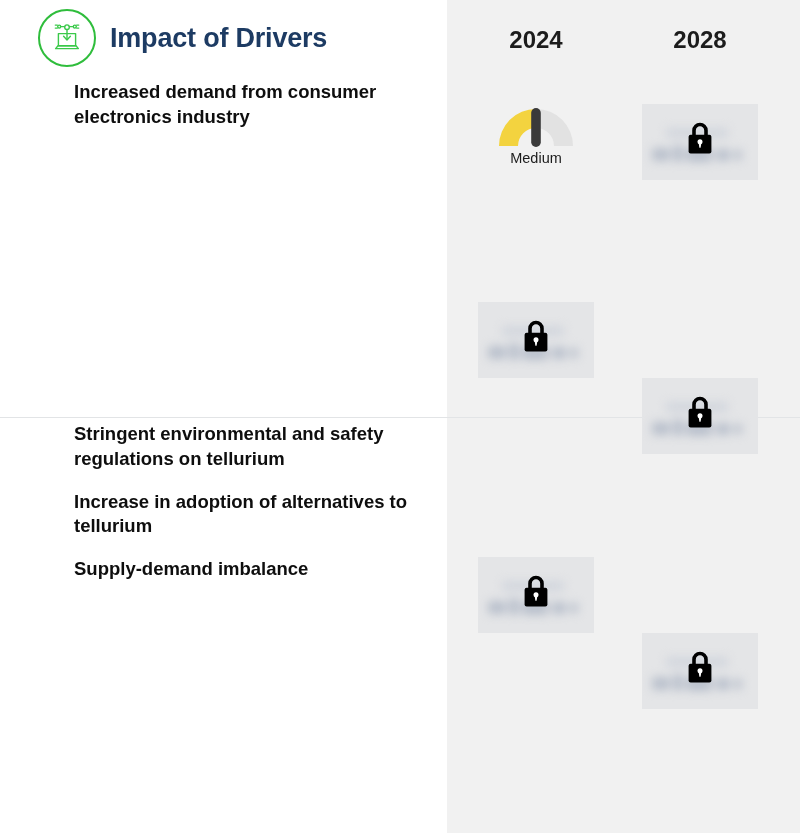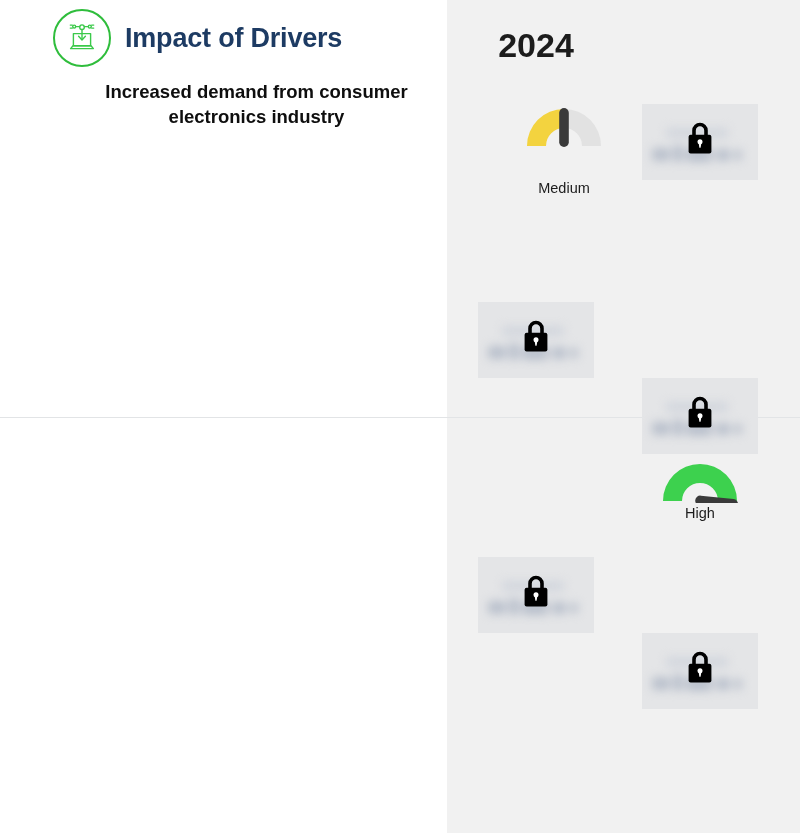--- a/index.html
+++ b/index.html
@@ -46,21 +46,21 @@
     left: 0;
     top: 0;
     width: 447px;
     height: 833px;
   }
   .section {
     position: absolute;
     left: 0;
     width: 447px;
   }
-  .section-drivers { top: 0; margin-left: 15px; }
+  .section-drivers { top: 0; }
   .section-challenges { top: 418px; }
 
   .section-header {
     display: flex;
     align-items: center;
     padding-left: 38px;
     height: 76px;
   }
   .hdr-icon-circle {
     width: 58px;
@@ -76,42 +76,41 @@
   .hdr-title {
     margin-left: 14px;
     font-size: 27px;
     font-weight: bold;
     color: #1d3b63;
     letter-spacing: -0.2px;
     white-space: nowrap;
   }
 
   .item-list {
-    padding-left: 52px;
+    padding-left: 74px;
     padding-right: 16px;
     margin-top: 4px;
-    text-align: center;
   }
   .item {
     font-size: 18.5px;
     line-height: 1.34;
     color: #0e0e0e;
     font-weight: 600;
     margin-bottom: 19px;
     max-width: 382px;
   }
   .section-challenges .item { margin-bottom: 18px; }
 
   
   .col-head {
     position: absolute;
     top: 26px;
     width: 116px;
     text-align: center;
-    font-size: 34px;
+    font-size: 24px;
     font-weight: bold;
     color: #1c1c1c;
   }
   .col-head.c2024 { left: 478px; }
   .col-head.c2028 { left: 642px; }
 
   
   .cell {
     position: absolute;
     width: 116px;
@@ -149,21 +148,21 @@
 
   
   .gauge-cell {
     position: absolute;
     width: 116px;
     height: 92px;
     display: flex;
     flex-direction: column;
     align-items: center;
   }
-  .gauge-cell.col-2024 { left: 506px; justify-content: space-between; }
+  .gauge-cell.col-2024 { left: 478px; }
   .gauge-cell.col-2028 { left: 642px; }
   .gauge-cell.r1 { top: 104px; }
   .gauge-cell.r4 { top: 459px; }
 
   .gauge-label {
     margin-top: 2px;
     font-size: 14.5px;
     color: #1c1c1c;
     font-weight: 500;
     text-align: center;
@@ -172,20 +171,21 @@
 </head>
 <body>
 
 <div class="board">
 
   <div class="matrix-panel"></div>
 
   <div class="section-divider"></div>
 
   <div class="col-head c2024">2024</div>
+  <div class="col-head c2028">2028</div>
 
   <div class="left-col">
 
     <div class="section section-drivers">
       <div class="section-header">
         <div class="hdr-icon-circle">
           <svg width="34" height="34" viewBox="0 0 34 34" aria-hidden="true">
             <g fill="none" stroke="#3bc94a" stroke-width="1.4" stroke-linecap="round" stroke-linejoin="round">
               <circle cx="17" cy="6.2" r="2.3"></circle>
               <circle cx="9.2" cy="5.6" r="1.5"></circle>
@@ -200,20 +200,25 @@
           </svg>
         </div>
         <div class="hdr-title">Impact of Drivers</div>
       </div>
       <div class="item-list">
         <div class="item">Increased demand from consumer electronics industry</div>
       </div>
     </div>
 
     <div class="section section-challenges">
+      <div class="item-list">
+        <div class="item">Stringent environmental and safety regulations on tellurium</div>
+        <div class="item">Increase in adoption of alternatives to tellurium</div>
+        <div class="item">Supply-demand imbalance</div>
+      </div>
     </div>
   </div>
 
   <div class="gauge-cell col-2024 r1">
     <svg width="78" height="44" viewBox="0 0 78 44" aria-hidden="true">
       <path d="M2 42 A37 37 0 0 1 39 5 L39 24 A18 18 0 0 0 21 42 Z" fill="#f3d33f"></path>
       <path d="M39 5 A37 37 0 0 1 76 42 L57 42 A18 18 0 0 0 39 24 Z" fill="#e2e2e2"></path>
       <rect x="34.2" y="4" width="9.6" height="39" rx="4.8" fill="#3a3a3a"></rect>
     </svg>
     <div class="gauge-label">Medium</div>
@@ -307,21 +312,14 @@
     <div class="lock-wrap">
       <svg width="34" height="40" viewBox="0 0 34 40" aria-hidden="true">
         <path d="M9.2 17V12.2a7.8 7.8 0 0 1 15.6 0V17h-3.6v-4.8a4.2 4.2 0 0 0-8.4 0V17z" fill="#000000"></path>
         <rect x="5.6" y="16.6" width="22.8" height="18.6" rx="2" fill="#000000"></rect>
         <circle cx="17" cy="23.6" r="2.5" fill="#ffffff"></circle>
         <path d="M15.6 24.4h2.8l-.8 5h-1.2z" fill="#ffffff"></path>
       </svg>
     </div>
   </div>
 
-  <div class="gauge-cell col-2028 r4">
-    <svg width="78" height="44" viewBox="0 0 78 44" aria-hidden="true">
-      <path d="M2 42 A37 37 0 0 1 76 42 L57 42 A18 18 0 0 0 21 42 Z" fill="#3dd14e"></path>
-      <rect x="34.2" y="36.6" width="43" height="10" rx="5" fill="#3a3a3a" transform="rotate(6 39 42)"></rect>
-    </svg>
-    <div class="gauge-label">High</div>
-  </div>
 
 </div>
 
 </body></html>

